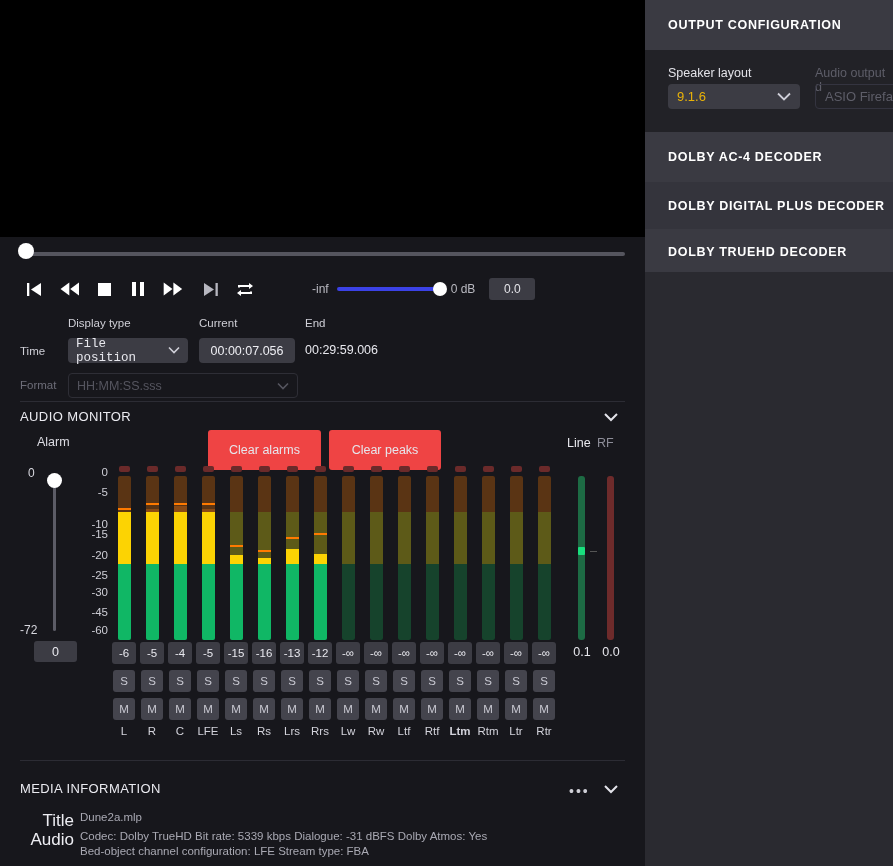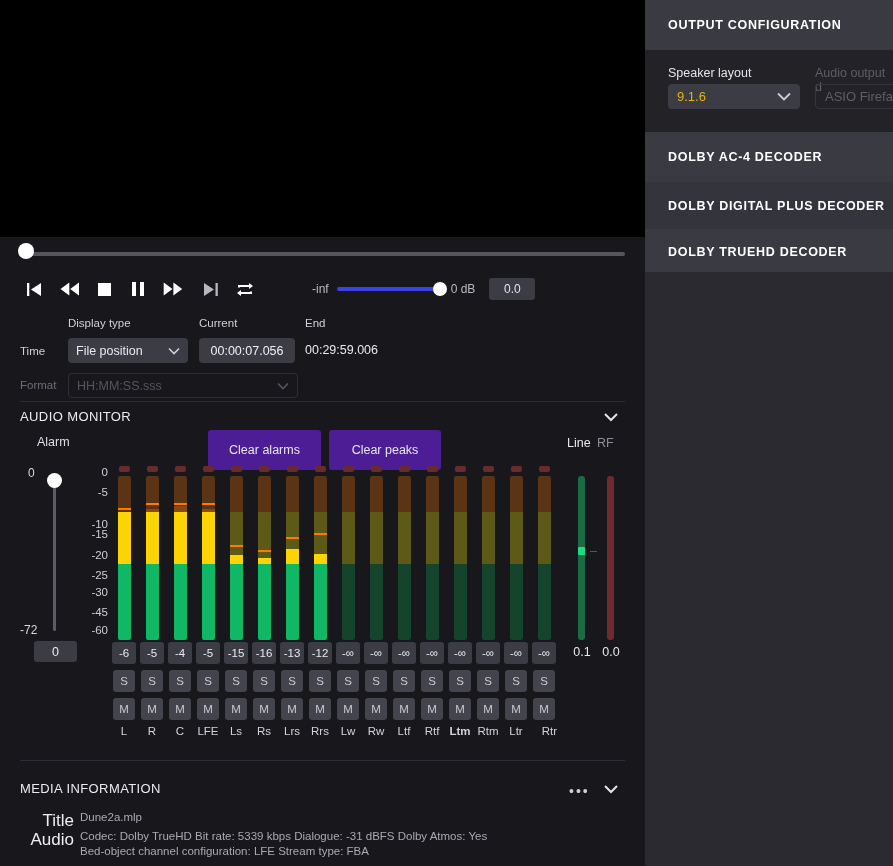--- a/index.html
+++ b/index.html
@@ -67,21 +67,21 @@
     color: #eeeef3; font-size: 12.5px; padding: 0 8px;
   }
 
   .divider { position: absolute; left: 20px; width: 605px; height: 1px; background: #2c2c34; }
 
   
   #am-title { position: absolute; left: 20px; top: 409px; font-size: 13px; letter-spacing: .4px; color: #eaeaf0; }
   #am-chev { position: absolute; left: 602px; top: 409px; width: 18px; height: 16px; cursor: pointer; }
   #alarm-lbl { position: absolute; left: 37px; top: 435px; font-size: 12.5px; color: #dcdce3; }
   .cbtn {
-    position: absolute; top: 430px; height: 40px; background: #4c1d95;
+    position: absolute; top: 430px; height: 40px; background: #ef4444;
     border-radius: 3px; color: #e6e6ec; font-size: 12.5px;
     display: flex; align-items: center; justify-content: center; cursor: pointer;
   }
   #line-lbl { position: absolute; left: 567px; top: 436px; font-size: 12.5px; color: #e9e9ef; }
   #rf-lbl  { position: absolute; left: 597px; top: 436px; font-size: 12.5px; color: #8e8e99; }
 
   
   #alarm-sl { position: absolute; left: 24px; top: 466px; width: 70px; height: 200px; }
   #alarm-top { position: absolute; left: 4px; top: 0px; font-size: 12px; color: #d7d7de; }
   #alarm-bot { position: absolute; left: -4px; top: 157px; font-size: 12px; color: #d7d7de; }
@@ -226,21 +226,21 @@
       </div>
     </div>
 
     <div id="timeblock">
       <div class="lbl-small" style="left:68px; top:10px;">Display type</div>
       <div class="lbl-small" style="left:199px; top:10px;">Current</div>
       <div class="lbl-small" style="left:305px; top:10px;">End</div>
 
       <div class="lbl-small" style="left:20px; top:38px;">Time</div>
 
-      <div class="sel" style="left:68px; top:31px; width:120px;">
+      <div class="sel" style="left:68px; top:31px; width:120px;font-family:Liberation Mono, monospace;">
         <span>File position</span>
         <span class="chev">
           <svg width="12" height="8" viewBox="0 0 12 8">
               <polyline points="1,1.5 6,6.5 11,1.5" fill="none" stroke="#cfcfd8" stroke-width="1.6"></polyline>
             </svg>
         </span>
       </div>
 
       <div class="field" style="left:199px; top:31px; width:96px;">00:00:07.056</div>
       <div class="lbl-white" style="position:absolute; left:305px; top:36px;">00:29:59.006</div>
@@ -519,21 +519,21 @@
       <div class="sbox" style="left: 477px; top: 670px;">S</div>
       <div class="mbox" style="left: 477px; top: 698px;">M</div>
       <div class="chlbl" style="left: 475px; top: 725px;">Rtm</div>
       <div class="vbox" style="left: 504px; top: 642px;">-∞</div>
       <div class="sbox" style="left: 505px; top: 670px;">S</div>
       <div class="mbox" style="left: 505px; top: 698px;">M</div>
       <div class="chlbl" style="left: 503px; top: 725px;">Ltr</div>
       <div class="vbox" style="left: 532px; top: 642px;">-∞</div>
       <div class="sbox" style="left: 533px; top: 670px;">S</div>
       <div class="mbox" style="left: 533px; top: 698px;">M</div>
-      <div class="chlbl" style="left: 531px; top: 725px; text-align: right;">Rtr</div>
+      <div class="chlbl" style="left: 531px; top: 725px;">Rtr</div>
       <div class="lmeter" style="left: 578px; background: rgb(29, 107, 68);">
         <div class="lmark" style="bottom: 85px;"></div>
       </div>
       <div class="lval" style="left: 569px;">0.1</div>
       <div class="lmeter" style="left: 607px; background: rgb(110, 43, 43);"></div>
       <div class="lval" style="left: 598px;">0.0</div>
       <div class="lmark-dash" style="left: 590px; top: 551px;"></div>
     </div>
 
   <div id="right">

